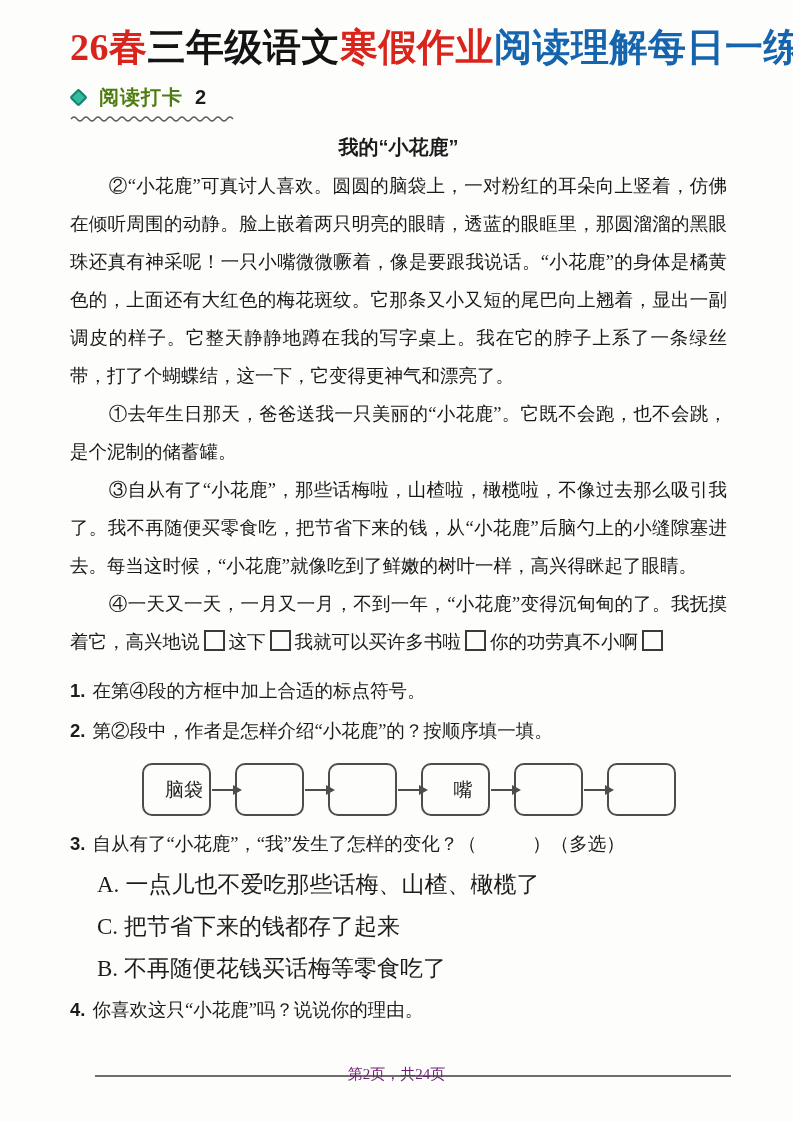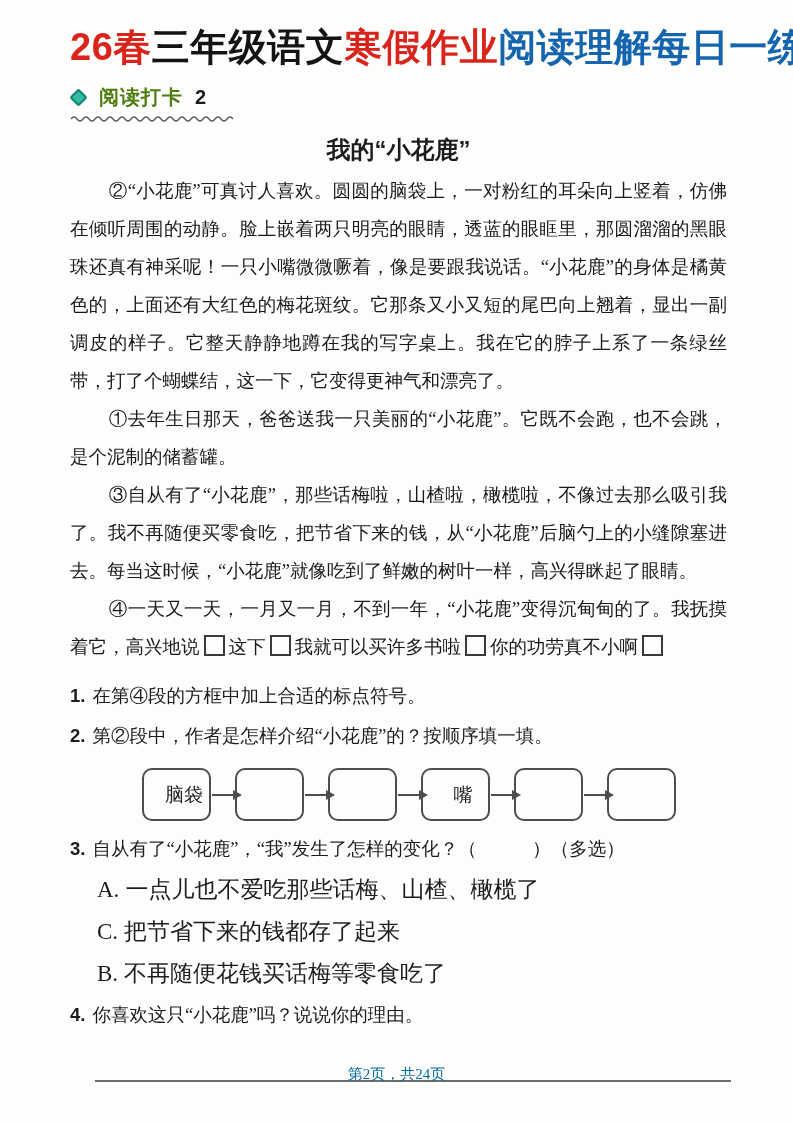--- a/index.html
+++ b/index.html
@@ -16,21 +16,21 @@
   .content { padding: 24px 66px 0 70px; }
 
   
   .main-title {
     margin: 0;
     text-align: center;
     font-size: 38px;
     line-height: 46px;
     font-weight: bold;
     white-space: nowrap;
-    font-family: Liberation Sans, sans-serif;
+    font-family: Liberation Serif, serif;
     letter-spacing: 0.5px;
   }
 
   
   .badge-row { margin-top: 14px; display: flex; align-items: center; }
   .diamond {
     width: 13px; height: 13px;
     background: #35b9a0;
     border: 2px solid #10846f;
     border-radius: 2px;
@@ -50,21 +50,21 @@
     font-weight: bold;
     font-size: 20px;
     margin-left: 12px;
   }
   .wave { display:block; margin: 3px 0 0 0; }
 
   
   .article-title {
     margin: 12px 0 6px 0;
     text-align: center;
-    font-size: 24px;
+    font-size: 20px;
     font-weight: bold;
     font-family: "Liberation Sans", sans-serif;
   }
   .para {
     margin: 0;
     font-size: 18.5px;
     line-height: 38px;
     text-align: justify;
     text-indent: 2.1em;
     color: #191919;
@@ -121,21 +121,21 @@
     height: 0;
   }
 
   
   .footer {
     position: absolute;
     left: 0; right: 0;
     bottom: 38px;
     text-align: center;
     font-size: 15px;
-    color: #0369a1;
+    color: #701a75;
     font-family: "Liberation Serif", serif;
   }
 </style>
 </head>
 <body>
 
 <div class="page">
   <div class="content">
 
     <h1 class="main-title"><span style="color: rgb(217, 36, 28);">26春</span><span style="color: rgb(20, 20, 20);">三年级语文</span><span style="color: rgb(217, 36, 28);">寒假作业</span><span style="color: rgb(21, 101, 174);">阅读理解每日一练</span></h1>

